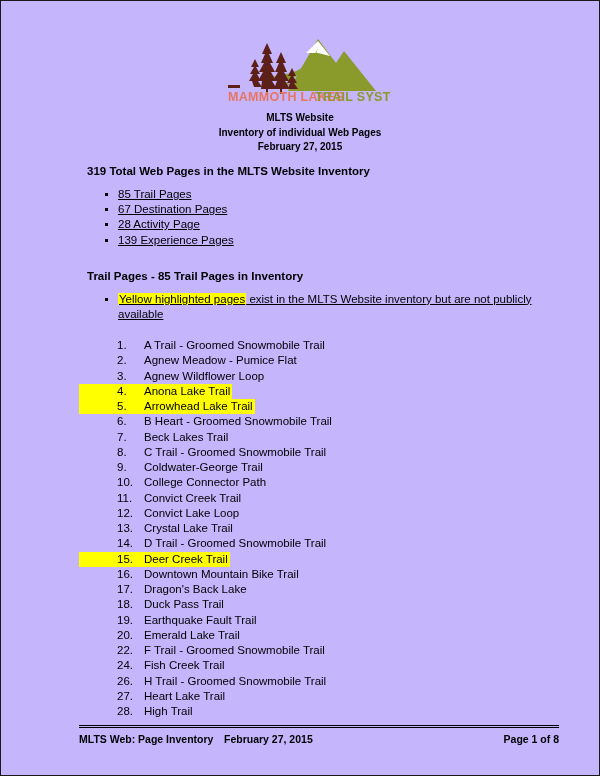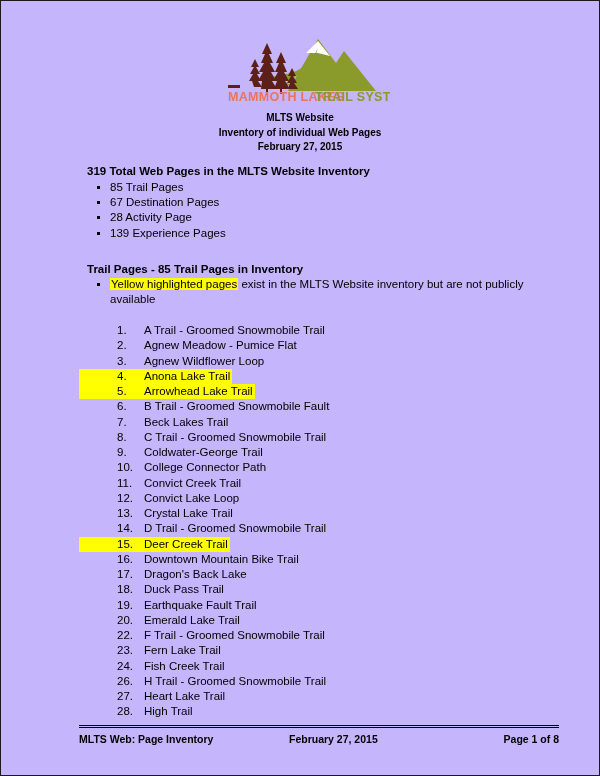--- a/index.html
+++ b/index.html
@@ -63,22 +63,23 @@
     margin: 0 0 1px 8px;
   }
   .heading-trail {
     margin-top: 21px;
     margin-bottom: 0;
   }
 
   
   ul.sq {
     list-style: none;
-    margin: 0;
+    margin: 8px;
     padding: 0;
+    text-decoration: underline;
   }
   ul.sq > li {
     position: relative;
     padding-left: 31px;
     font-size: 11.5px;
     line-height: 15.2px;
   }
   ul.sq > li::before {
     content: "";
     position: absolute;
@@ -143,21 +144,21 @@
     background: #000000;
     margin-top: 1px;
   }
   .footer-row {
     display: flex;
     align-items: baseline;
     font-size: 10.5px;
     font-weight: bold;
     padding-top: 5px;
   }
-  .f-left { width: 210px; flex: 0 0 auto; }
+  .f-left { width: 145px; flex: 0 0 auto; }
   .f-mid  { flex: 1 1 auto; }
   .f-right { flex: 0 0 auto; }
 </style>
 </head>
 <body>
 
 <div class="page">
 
   <div class="logo-wrap">
     <div class="logo">
@@ -245,21 +246,21 @@
         </li>
         <li class="hi">
           <span class="row-inner">
             <span class="num">5.</span>
             <span class="tname">Arrowhead Lake Trail</span>
           </span>
         </li>
         <li>
           <span class="row-inner">
             <span class="num">6.</span>
-            <span class="tname">B Trail - Groomed Snowmobile Fault</span>
+            <span class="tname">B Heart - Groomed Snowmobile Trail</span>
           </span>
         </li>
         <li>
           <span class="row-inner">
             <span class="num">7.</span>
             <span class="tname">Beck Lakes Trail</span>
           </span>
         </li>
         <li>
           <span class="row-inner">
@@ -336,26 +337,20 @@
         <li>
           <span class="row-inner">
             <span class="num">20.</span>
             <span class="tname">Emerald Lake Trail</span>
           </span>
         </li>
         <li>
           <span class="row-inner">
             <span class="num">22.</span>
             <span class="tname">F Trail - Groomed Snowmobile Trail</span>
-          </span>
-        </li>
-        <li>
-          <span class="row-inner">
-            <span class="num">23.</span>
-            <span class="tname">Fern Lake Trail</span>
           </span>
         </li>
         <li>
           <span class="row-inner">
             <span class="num">24.</span>
             <span class="tname">Fish Creek Trail</span>
           </span>
         </li>
         <li>
           <span class="row-inner">

